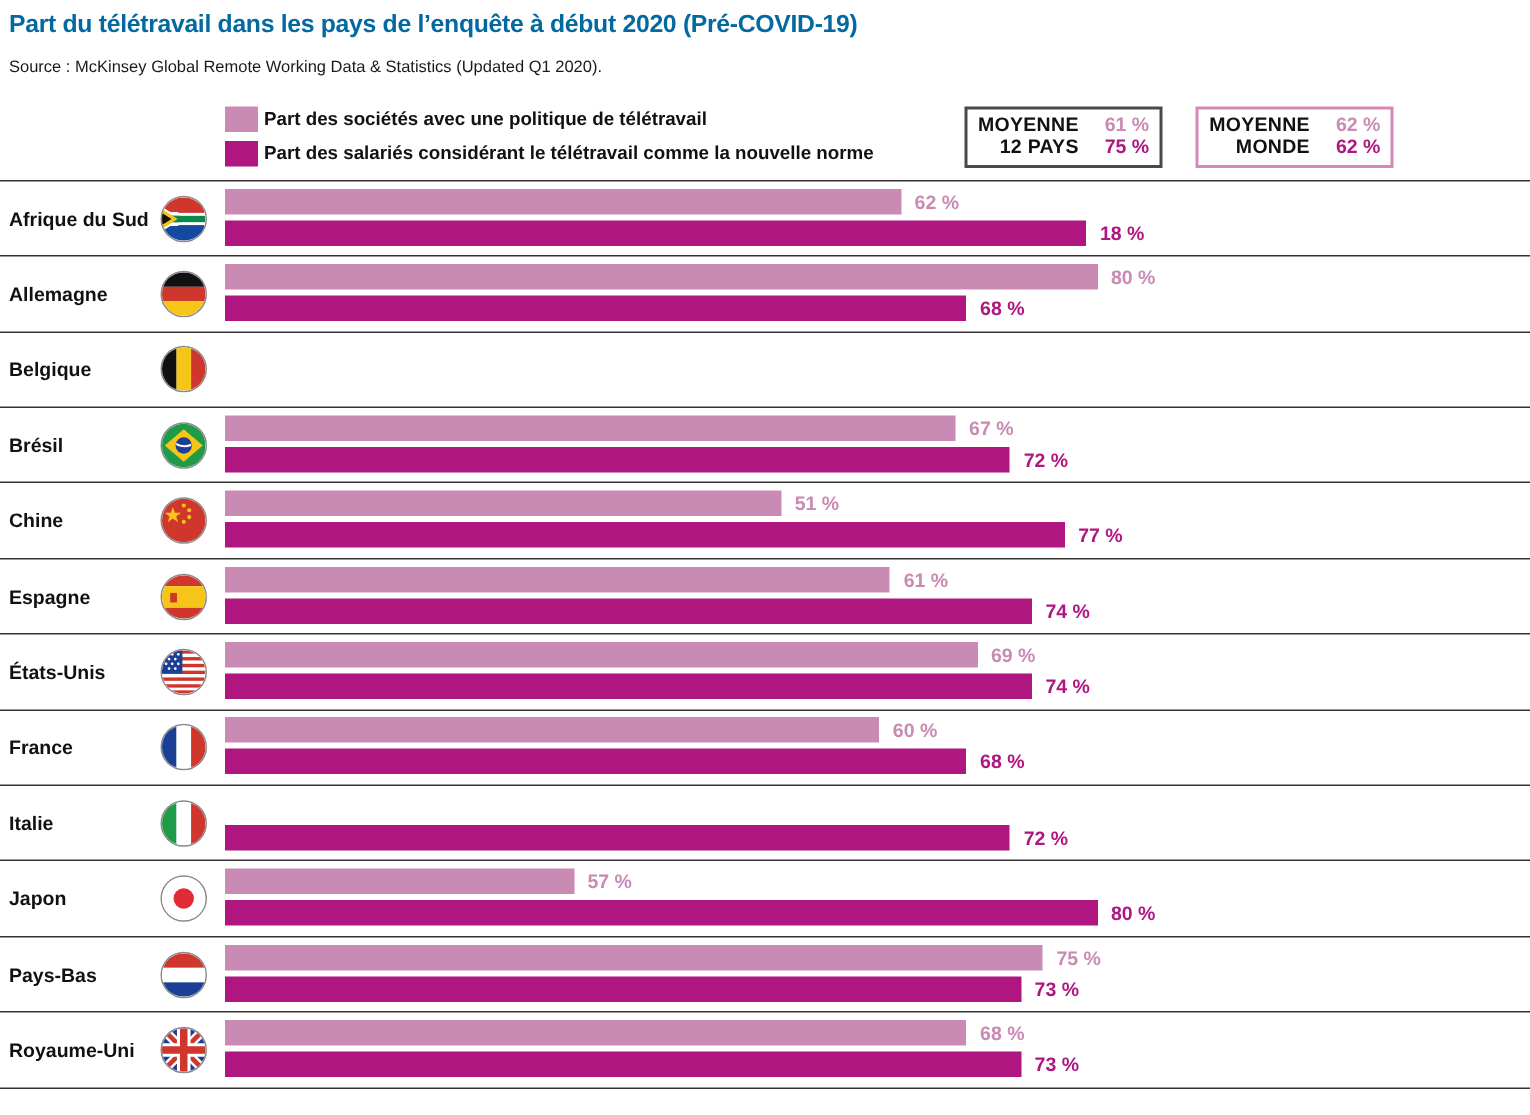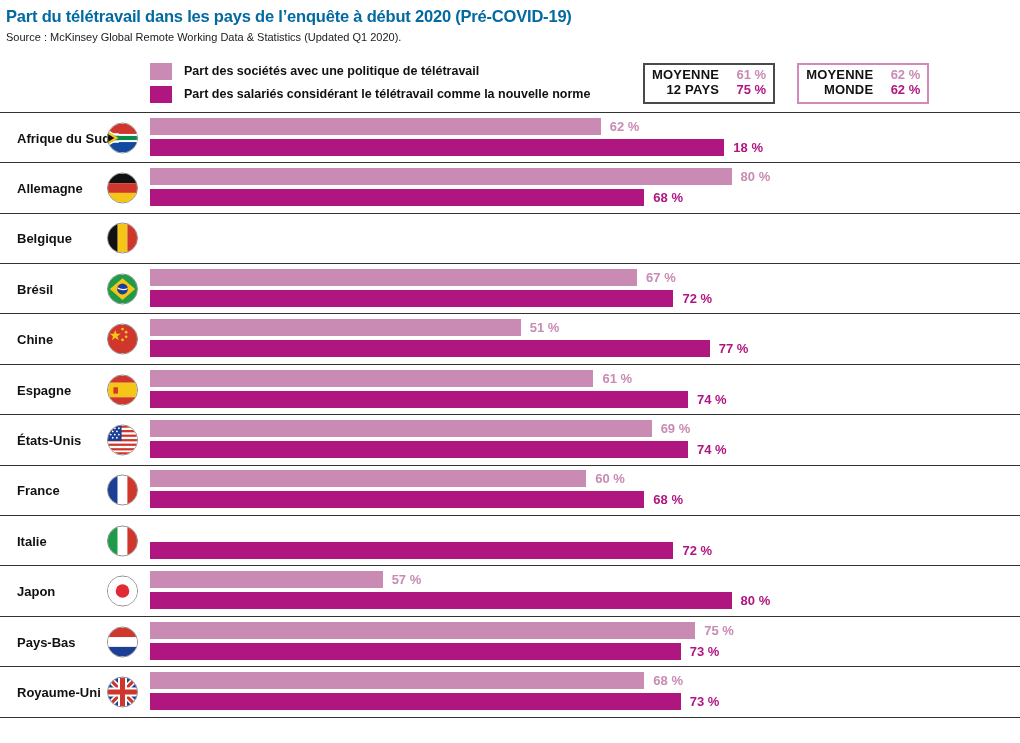--- a/index.html
+++ b/index.html
@@ -20,21 +20,21 @@
     font-size: 16.5px;
     font-weight: bold;
     letter-spacing: -0.2px;
     color: #0369a1;
     line-height: 1.25;
   }
 
   .chart-source {
     font-size: 11px;
     color: #1a1a1a;
-    margin-top: 3px;
+    margin-top: 11px;
     line-height: 1.3;
   }
 
   
   .legend-strip {
     position: relative;
     height: 52px;
     margin-top: 16px;
   }
 
@@ -56,21 +56,21 @@
     flex: 0 0 auto;
   }
 
   .legend-swatch.light { background: #c98bb4; }
   .legend-swatch.dark  { background: #b01680; }
 
   .legend-label {
     font-size: 12.5px;
     font-weight: bold;
     color: #111111;
-    margin-left: 12px;
+    margin-left: 4px;
     white-space: nowrap;
   }
 
   
   .stat-boxes {
     position: absolute;
     left: 643px;
     top: 3px;
     display: flex;
     gap: 22px;
@@ -122,21 +122,20 @@
 
   .row-label {
     position: absolute;
     left: 6px;
     top: 50%;
     transform: translateY(-50%);
     font-size: 13px;
     font-weight: bold;
     color: #111111;
     white-space: nowrap;
-    margin-left: 11px;
   }
 
   .flag {
     position: absolute;
     left: 107px;
     top: 50%;
     transform: translateY(-50%);
     width: 31px;
     height: 31px;
     border-radius: 50%;

